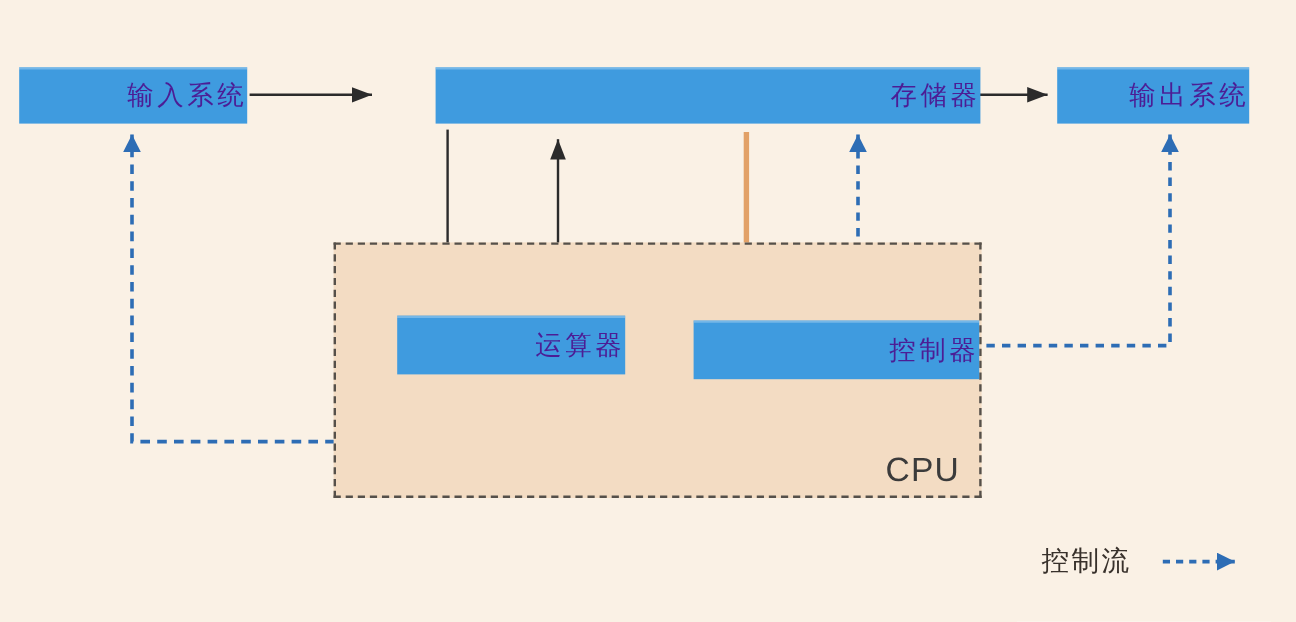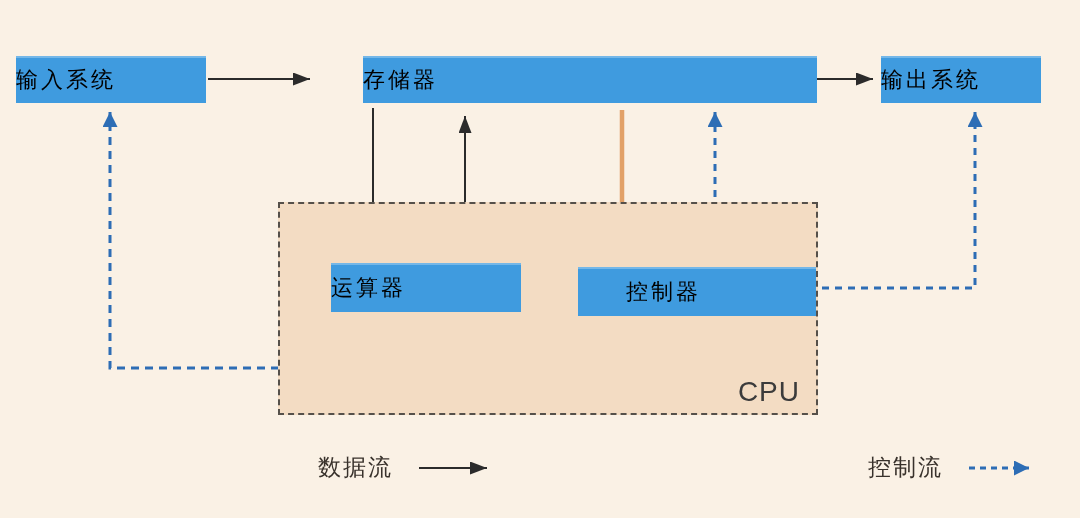--- a/index.html
+++ b/index.html
@@ -3,22 +3,22 @@
 <meta charset="utf-8">
 <style>
   html,body{margin:0;padding:0;}
   body{font-family:"Liberation Sans","DejaVu Sans",sans-serif;}
   .canvas{
     position:relative;width:1080px;height:518px;
     background:#faf1e5;overflow:hidden;
   }
   .arrows{position:absolute;left:0;top:0;width:1080px;height:518px;}
   .node{
-    position:absolute;background:#3f9bdf;color:#000000;
-    display:flex;align-items:center;justify-content:flex-start;
+    position:absolute;background:#3f9bdf;color:#4c1d95;
+    display:flex;align-items:center;justify-content:flex-end;
     font-size:22px;letter-spacing:3px;
     box-shadow:inset 0 2px 0 rgba(255,255,255,.28);
   }
   .node-input  {left:16px; top:56px; width:190px;height:47px;}
   .node-memory {left:315px;top:56px; width:454px;height:47px;margin-left:48px;}
   .node-output {left:881px;top:56px; width:160px;height:47px;}
   .cpu-box{
     position:absolute;left:278px;top:202px;width:540px;height:213px;
     background:#f3dcc3;border:2px dashed #55504a;box-sizing:border-box;
   }
@@ -78,31 +78,20 @@
   <div class="node node-output">
     <span>输出系统</span>
   </div>
   <div class="node node-alu">
     <span>运算器</span>
   </div>
   <div class="node node-controller">
     <span>控制器</span>
   </div>
 
-  <div class="legend-item legend-data">
-    <span>数据流</span>
-    <svg width="74" height="16" viewBox="0 0 74 16">
-      <defs>
-        <marker id="lg-black" markerUnits="userSpaceOnUse" markerWidth="18" markerHeight="13" refX="17" refY="6.5" orient="auto">
-          <path d="M0,0 L17,6.5 L0,13 Z" fill="#2b2b2b"></path>
-        </marker>
-      </defs>
-      <line x1="2" y1="8" x2="70" y2="8" stroke="#2b2b2b" stroke-width="2" marker-end="url(#lg-black)"></line>
-    </svg>
-  </div>
 
 
   <div class="legend-item legend-ctrl">
     <span>控制流</span>
     <svg width="66" height="16" viewBox="0 0 66 16">
       <defs>
         <marker id="lg-blue" markerUnits="userSpaceOnUse" markerWidth="17" markerHeight="15" refX="15" refY="7.5" orient="auto">
           <path d="M0,0 L15,7.5 L0,15 Z" fill="#2d6db5"></path>
         </marker>
       </defs>

